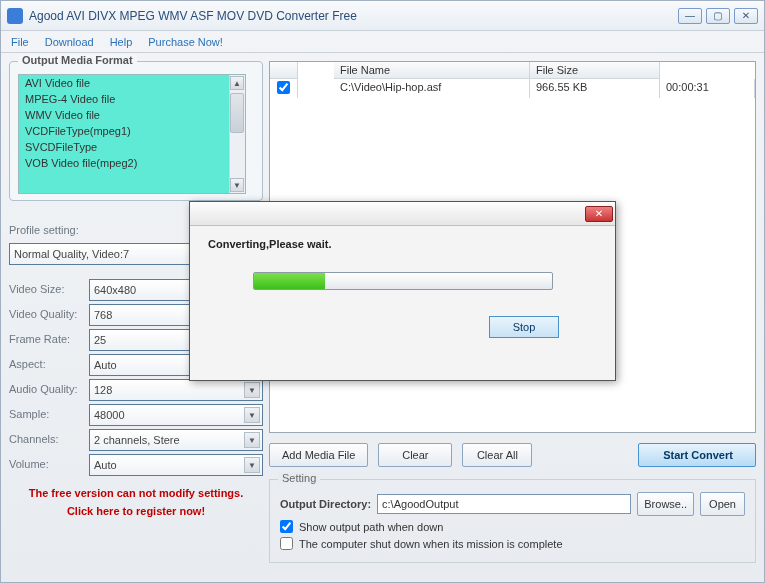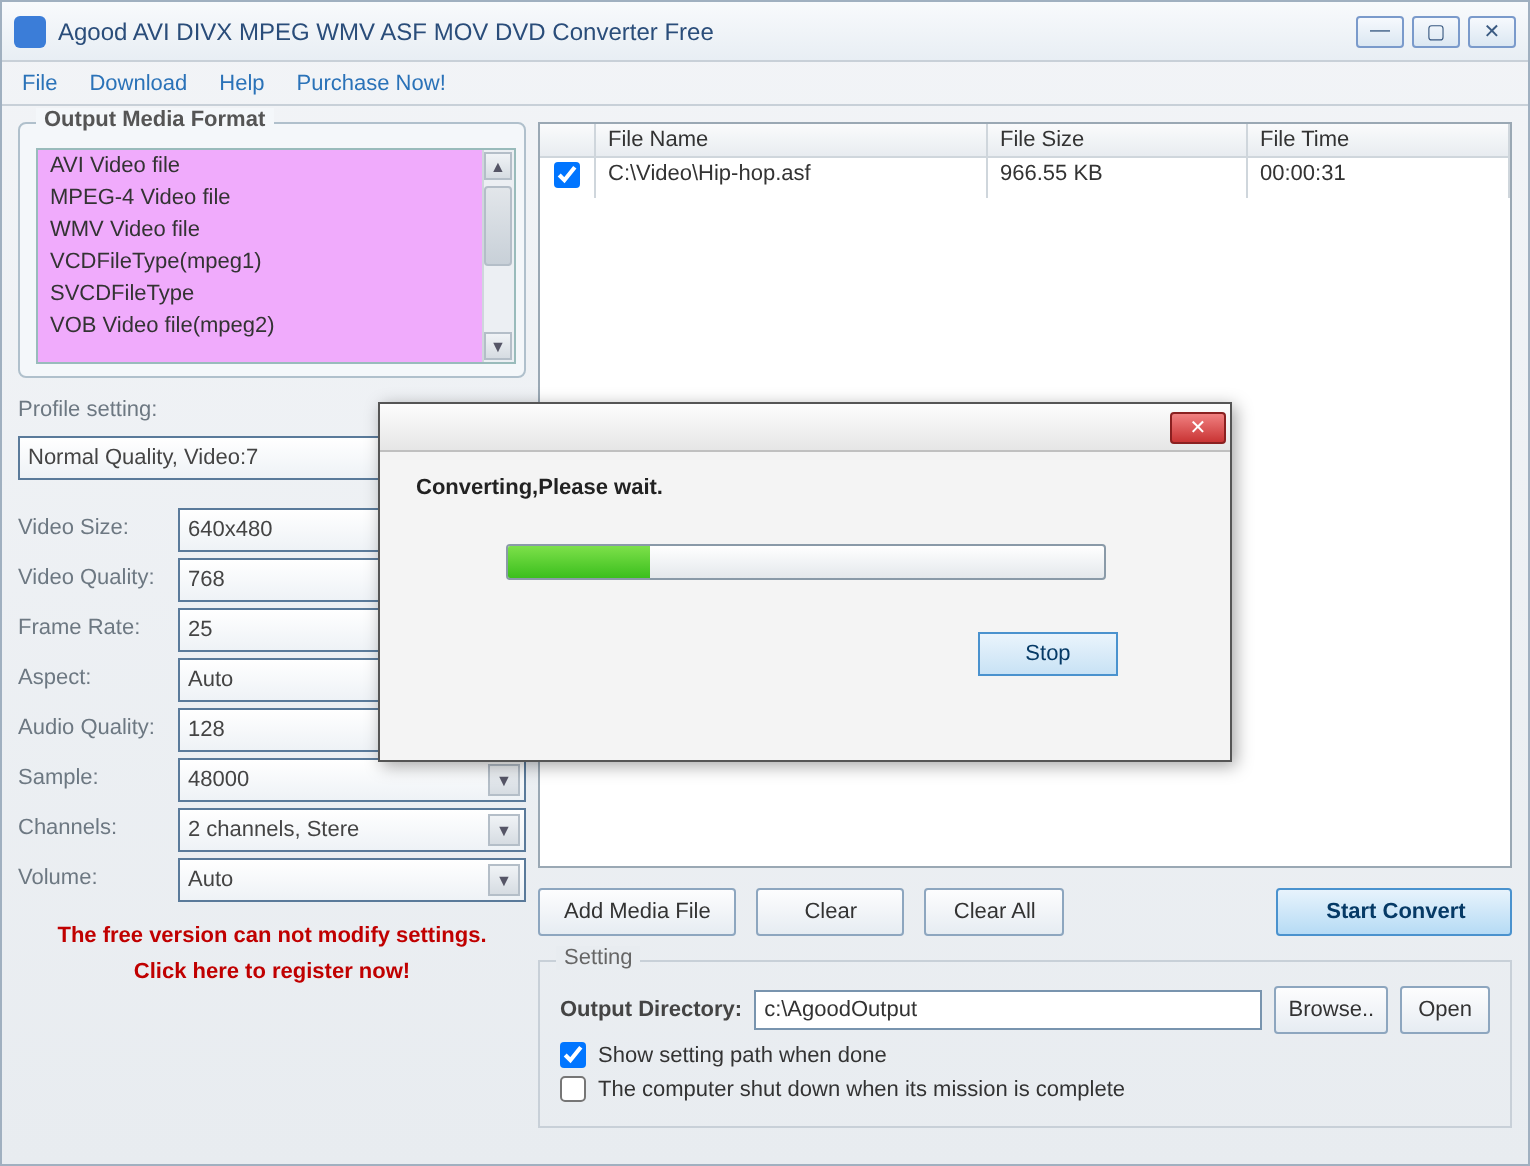--- a/index.html
+++ b/index.html
@@ -8,38 +8,38 @@
 .titlebar { height: 30px; background: linear-gradient(#f8fafc,#e8eef4); display: flex; align-items: center; padding: 0 6px; border-bottom: 1px solid #c8d0d8; }
 .title-icon { width: 16px; height: 16px; background: #3b7dd8; border-radius: 3px; margin-right: 6px; }
 .title-text { flex: 1; color: #2a4d7a; font-size: 12px; }
 .ctrl-btns { display: flex; gap: 4px; }
 .ctrl-btn { width: 24px; height: 16px; border: 1px solid #7a9acb; background: linear-gradient(#f6f9fd,#dbe7f2); border-radius: 2px; display:flex; align-items:center; justify-content:center; color:#3a5a82; cursor:pointer; font-size:10px;}
 .menubar { height: 22px; display: flex; align-items: center; gap: 16px; padding: 0 10px; color:#2a72b8; border-bottom:1px solid #c8d0d8;}
 .menubar span{cursor:pointer;}
 .content { display:flex; padding:8px; gap:6px; }
 .left { width:254px; }
 .right { flex:1; display:flex; flex-direction:column; }
-.groupbox { border:1px solid #b0c0cc; border-radius:4px; background:#f4f7fa; padding:8px 4px 6px 8px; margin-bottom:6px; position:relative;}
+.groupbox { border:1px solid #b0c0cc; border-radius:4px; background:#f4f7fa; padding:8px 16px 6px 8px; margin-bottom:19px; position:relative;}
 .group-title { font-weight:bold; position:absolute; top:-8px; left:8px; background:#f4f7fa; padding:0 4px; color:#555;}
-.listbox { border:1px solid #9bb; background:#f0abfc; height:108px; width:100%; position:relative; margin-top:4px; overflow:hidden;}
+.listbox { border:1px solid #9bb; background:#5eead4; height:120px; width:100%; position:relative; margin-top:4px; overflow:hidden;}
 .listbox .item { padding:2px 6px; color:#333; white-space:nowrap;}
 .scrollbar-v { position:absolute; right:0; top:0; width:16px; height:100%; background:#eceff3; border-left:1px solid #cfd6dc; }
 .scroll-thumb { position:absolute; right:1px; top:18px; width:14px; height:40px; background:linear-gradient(#e2e6ea,#c8d0d8); border:1px solid #b4bec8; border-radius:2px;}
 .scroll-btn{position:absolute;width:14px;height:14px;right:1px;background:linear-gradient(#f0f3f6,#d6dce2);border:1px solid #b4bec8;display:flex;align-items:center;justify-content:center;font-size:8px;color:#556;}
 .label { color:#6d7882; display:inline-block; width:80px; padding:4px 0; }
 .setting-row { display:flex; align-items:flex-start; margin:3px 0; }
 .combo { flex:1; height:22px; border:1px solid #5a7a9a; background:linear-gradient(#fff,#eef2f6); display:flex; align-items:center; padding:0 4px; color:#444; position:relative;}
 .combo-arrow { position:absolute; right:2px; top:2px; width:16px; height:16px; background:linear-gradient(#f0f3f6,#d6dce2); border:1px solid #b4bec8; display:flex; align-items:center; justify-content:center; font-size:8px; color:#556;}
 .redmsg { color:#c00000; font-weight:bold; text-align:center; padding:6px 0; line-height:1.6;}
 .table { border:1px solid #9aa8b4; background:#fff; }
 .tr { display:flex; }
 .th,.td { border-right:1px solid #cfd6dc; padding:2px 6px; color:#333; overflow:hidden;}
 .th { background:linear-gradient(#fafbfc,#e8ecf0); border-bottom:1px solid #cfd6dc;}
 .c-chk{width:28px;text-align:center;}
-.c-name{width:196px;}
+.c-name{width:196px;margin-left:36px;}
 .c-size{width:130px;}
 .c-time{flex:1;}
 .btn { height:24px; padding:0 12px; background:linear-gradient(#fdfdfe,#e6ecf2); border:1px solid #8da6bf; border-radius:2px; color:#333; cursor:pointer; display:inline-flex; align-items:center; justify-content:center;}
 .btn-primary { width:118px; background:linear-gradient(#e7f3fc,#b6dbf5); border:1px solid #4a92ce; color:#063a66; font-weight:bold;padding-left:14px;}
 .btn-row { display:flex; gap:10px; margin:4px 0 8px 0; align-items:center;}
 .setting-group { border:1px solid #c8d0d8; border-radius:0; padding:8px 10px; position:relative; margin-top:4px;}
 .setting-group .gtitle{position:absolute; top:-8px; left:8px; background:#e8ecf0; padding:0 4px; color:#666;}
 .out-row{display:flex;align-items:center;gap:6px;margin:4px 0;}
 .out-label{font-weight:bold;color:#444;}
 .out-input{flex:1;height:20px;border:1px solid #7894ae;background:#fff;padding:1px 4px;color:#333;}
@@ -168,21 +168,20 @@
         <div>Click here to register now!</div>
       </div>
     </div>
 
     <div class="right">
       <div class="table">
         <div class="tr">
           <div class="th c-chk"></div>
           <div class="th c-name">File Name</div>
           <div class="th c-size">File Size</div>
-          <div class="th c-time">File Time</div>
         </div>
         <div class="tr">
           <div class="td c-chk"><input type="checkbox" checked="" style=""></div>
           <div class="td c-name">C:\Video\Hip-hop.asf</div>
           <div class="td c-size">966.55 KB</div>
           <div class="td c-time">00:00:31</div>
         </div>
         <div class="table-body-area"></div>
       </div>
 
@@ -197,21 +196,21 @@
       <div class="setting-group">
         <div class="gtitle">Setting</div>
         <div class="out-row">
           <span class="out-label">Output Directory:</span>
           <input class="out-input" value="c:\AgoodOutput" style="">
           <button class="btn" style="padding:0 6px">Browse..</button>
           <button class="btn" style="padding:0 8px">Open</button>
         </div>
         <label class="chk">
           <input type="checkbox" checked="" style="">
-          <span>Show setting path when done</span>
+          <span>Show output path when down</span>
         </label>
         <label class="chk">
           <input type="checkbox" style="">
           <span>The computer shut down when its mission is complete</span>
         </label>
       </div>
     </div>
   </div>
 </div>
 

